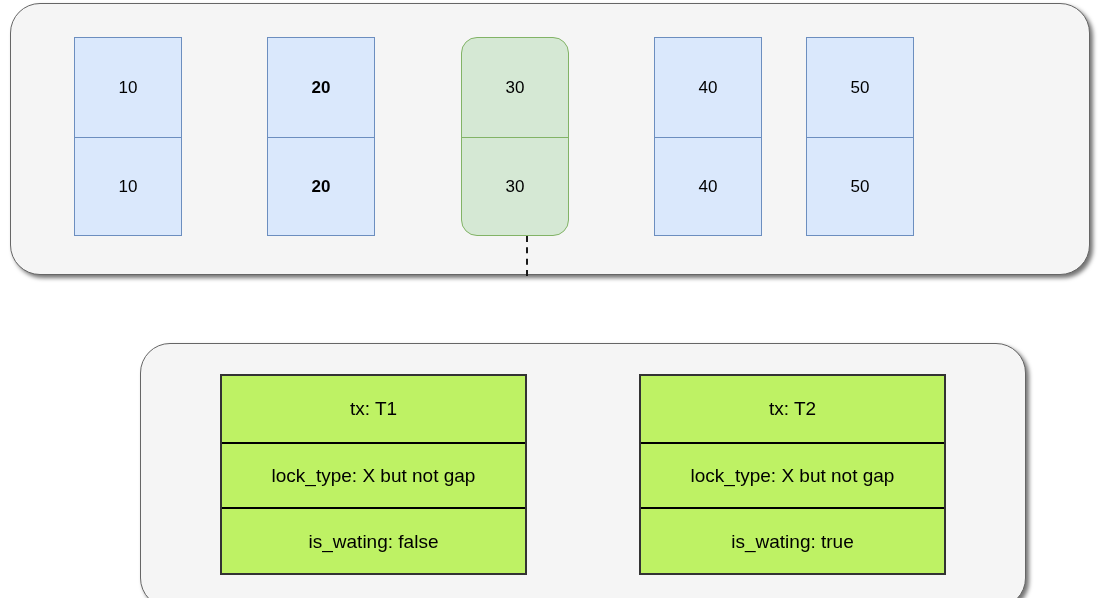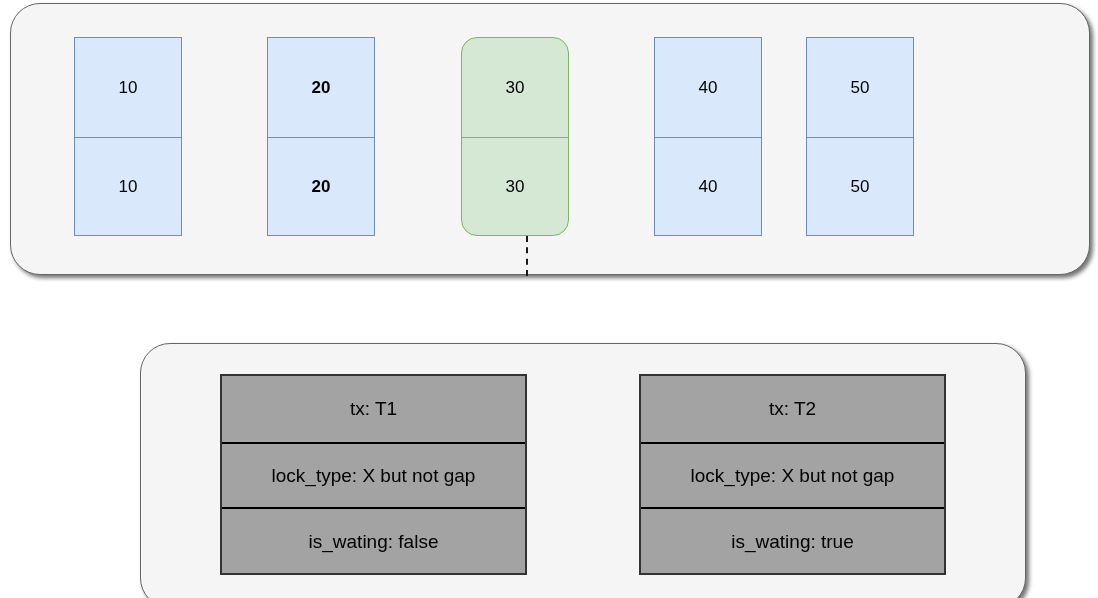--- a/index.html
+++ b/index.html
@@ -96,21 +96,21 @@
   }
 
   
   .lock-box {
     position: absolute;
     top: 374px;
     width: 307px;
     height: 201px;
     box-sizing: border-box;
     border: 2px solid #333333;
-    background: #a3a3a3;
+    background: #bef264;
     display: flex;
     flex-direction: column;
   }
   #lock-box-0 { left: 220px; }
   #lock-box-1 { left: 639px; justify-content: space-between; }
 
   .lock-row {
     flex: 1 1 33.3333%;
     display: flex;
     align-items: center;

